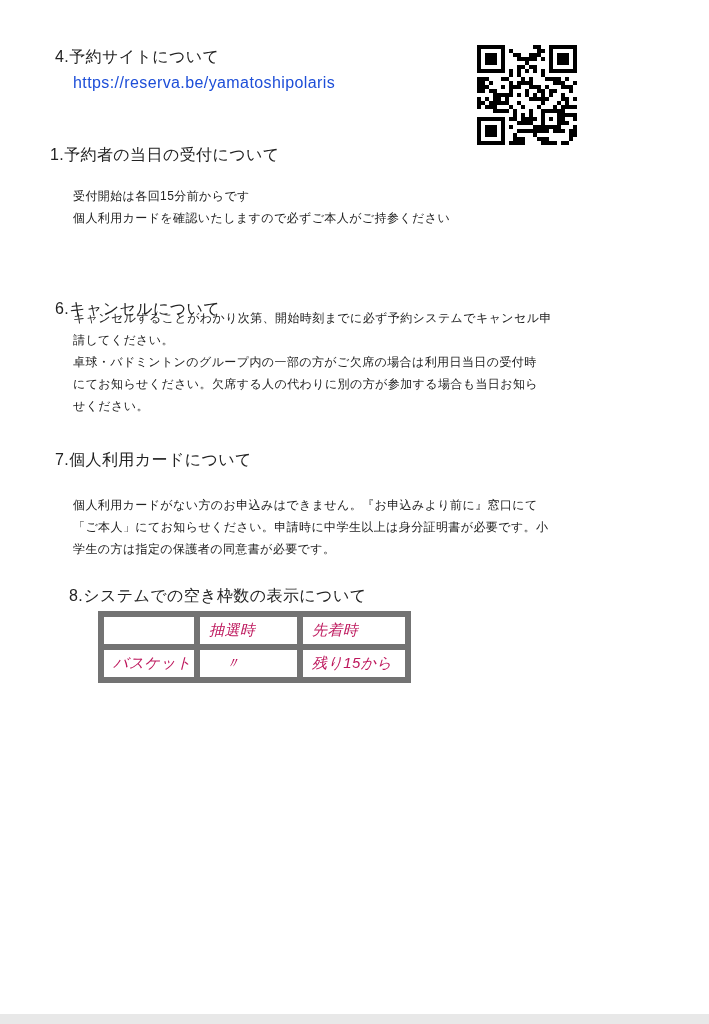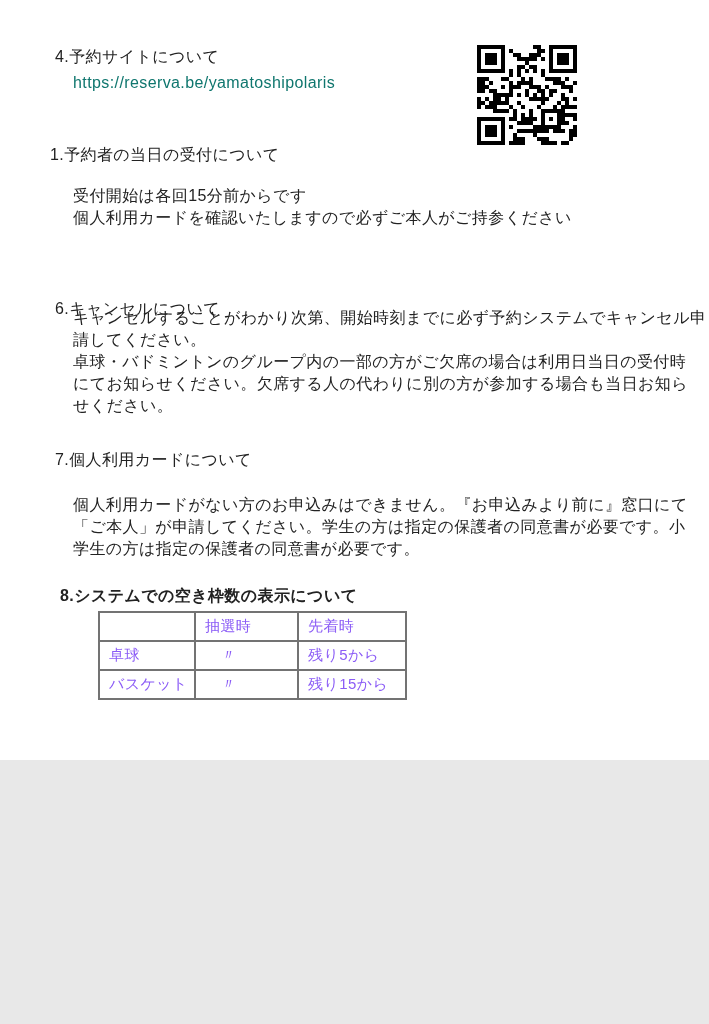--- a/index.html
+++ b/index.html
@@ -1,74 +1,75 @@
 <!DOCTYPE html>
 <html lang="ja"><head>
 <meta charset="utf-8">
 <style>
   html,body{margin:0;padding:0;background:#e8e8e8;}
   .page{
     position:relative;
-    width:709px;height:760px;
+    width:709px;height:1014px;
     margin:0 auto;
     background:#ffffff;
     overflow:hidden;
     font-family:"Liberation Sans","DejaVu Sans",sans-serif;
     color:#222222;
     letter-spacing:0.4px;
   }
   .hd{
     position:absolute;
     font-size:16px;
     line-height:22px;
     white-space:pre-line;
     font-weight:400;
   }
   .para{
     position:absolute;
-    font-size:16px;
+    font-size:12px;
     line-height:22px;
     white-space:pre-line;
     font-weight:400;
   }
   .url{
     position:absolute;
     font-size:16px;
     line-height:22px;
-    color:#0f766e;
+    color:#1d4ed8;
     text-decoration:none;
     cursor:pointer;
     text-align:right;
   }
   #h4{left:55px;top:46px;}
   #url4{left:73px;top:72px;}
   #qr{position:absolute;left:477px;top:45px;width:100px;height:100px;}
   #h5{left:50px;top:144px;}
   #p5{left:73px;top:185px;}
   #h6{left:55px;top:275px;margin-top:23px;}
   #p6{left:73px;top:307px;}
   #h7{left:55px;top:449px;text-align:center;}
   #p7{left:73px;top:494px;}
-  #h8{left:60px;top:585px;font-weight:bold;}
+  #h8{left:69px;top:585px;}
   #note8{left:73px;top:789px;}
   table.slots{
     position:absolute;left:98px;top:611px;
     border-collapse:collapse;
     table-layout:fixed;
   }
   table.slots td{
-    border:2px solid #737373;
+    border:6px solid #737373;
     height:27px;
     padding:0 0 0 9px;
     font-size:15px;
     font-weight:400;
     text-align:left;
     vertical-align:middle;
-    color:#8b5cf6;
+    color:#be185d;
     letter-spacing:0.4px;
+    font-style:italic;
   }
   table.slots col.c1{width:96px;}
   table.slots col.c2{width:103px;}
   table.slots col.c3{width:108px;}
   table.slots td.ditto{padding-left:25px;}
 </style>
 </head>
 <body>
 
 <div class="page">
@@ -391,43 +392,38 @@
 
   <div id="h6" class="hd">6.キャンセルについて</div>
   <div id="p6" class="para">キャンセルすることがわかり次第、開始時刻までに必ず予約システムでキャンセル申
 請してください。
 卓球・バドミントンのグループ内の一部の方がご欠席の場合は利用日当日の受付時
 にてお知らせください。欠席する人の代わりに別の方が参加する場合も当日お知ら
 せください。</div>
 
   <div id="h7" class="hd">7.個人利用カードについて</div>
   <div id="p7" class="para">個人利用カードがない方のお申込みはできません。『お申込みより前に』窓口にて
-「ご本人」が申請してください。学生の方は指定の保護者の同意書が必要です。小
+「ご本人」にてお知らせください。申請時に中学生以上は身分証明書が必要です。小
 学生の方は指定の保護者の同意書が必要です。</div>
 
   <div id="h8" class="hd">8.システムでの空き枠数の表示について</div>
 
   <table class="slots">
     <colgroup>
         <col class="c1">
         <col class="c2">
         <col class="c3">
       </colgroup>
     <tbody>
       <tr>
         <td></td>
         <td>抽選時</td>
         <td>先着時</td>
       </tr>
       <tr>
-        <td>卓球</td>
-        <td class="ditto">〃</td>
-        <td>残り5から</td>
-      </tr>
-      <tr>
         <td>バスケット</td>
         <td class="ditto">〃</td>
         <td>残り15から</td>
       </tr>
     </tbody>
   </table>
 
 
 </div>
 

